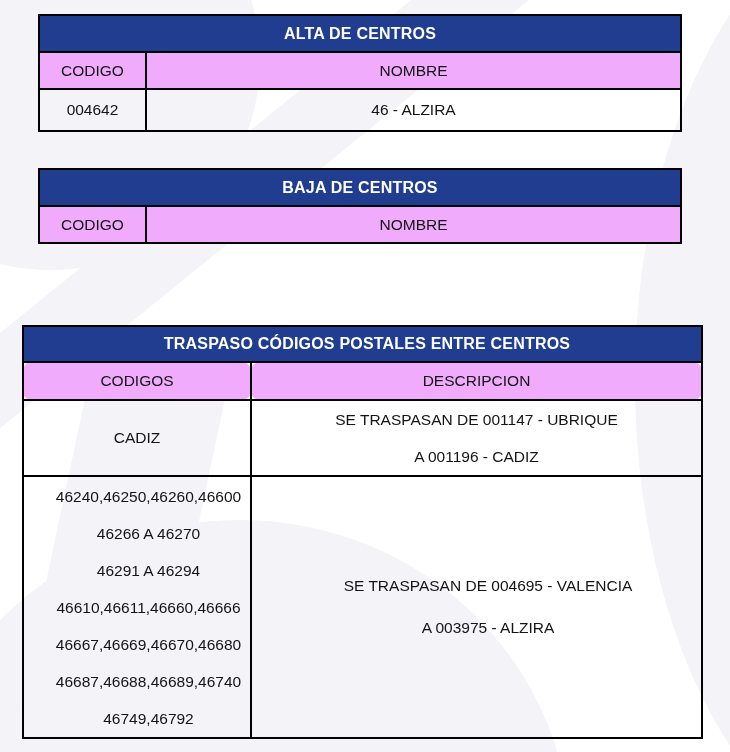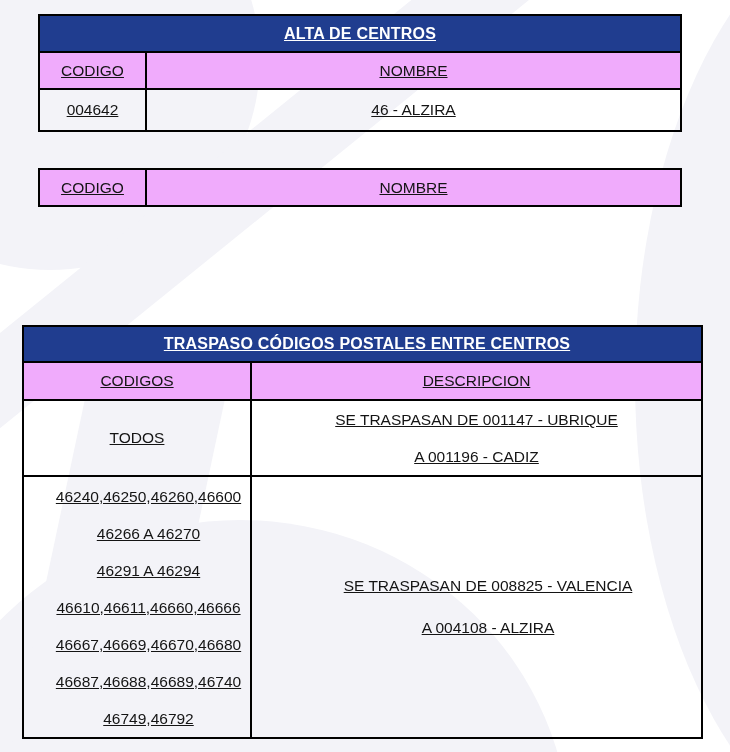--- a/index.html
+++ b/index.html
@@ -40,21 +40,20 @@
     z-index: 1;
   }
   th, td {
     border: 2px solid #000000;
     text-align: center;
     vertical-align: middle;
     padding: 0;
     font-size: 15.5px;
     font-weight: normal;
     overflow: hidden;
-    text-decoration: underline;
   }
   tr.title-row th {
     background: #203d8f;
     color: #ffffff;
     font-weight: bold;
     font-size: 16px;
     height: 35px;
     letter-spacing: 0.2px;
   }
   tr.head-row th {
@@ -63,21 +62,21 @@
   }
   .tbl-alta, .tbl-baja { left: 38px; width: 644px; }
   .tbl-alta { top: 14px; }
   .tbl-baja { top: 168px; }
   .tbl-alta col.c1, .tbl-baja col.c1 { width: 107px; }
   .tbl-alta tr.data-row td, .tbl-baja tr.data-row td { height: 40px; margin-top: 16px; }
 
   .tbl-traspaso { left: 22px; top: 325px; width: 681px; }
   .tbl-traspaso col.c1 { width: 228px; }
   .tbl-traspaso tr.title-row th { height: 34px; padding-left: 9px; }
-  .tbl-traspaso tr.head-row th { height: 36px; }
+  .tbl-traspaso tr.head-row th { height: 36px; border-radius: 9px; }
   .row-todos td { height: 72px; margin-top: 10px; }
   .row-codes td { height: 260px; padding-left: 23px; }
 
   .line   { line-height: 37px; }
   .line-w { line-height: 42px; }
 </style>
 </head>
 <body>
 
 <div class="wm round wm-topleft"></div>
@@ -105,20 +104,23 @@
   </tr>
 </tbody>
   </table>
 
 <table class="tbl-baja">
   <colgroup>
       <col class="c1">
       <col>
     </colgroup>
   <tbody>
+      <tr class="title-row">
+    <th colspan="2">BAJA DE CENTROS</th>
+  </tr>
   <tr class="head-row">
     <th>CODIGO</th>
     <th>NOMBRE</th>
   </tr>
 </tbody>
   </table>
 
 <table class="tbl-traspaso">
   <colgroup>
       <col class="c1">
@@ -126,35 +128,35 @@
     </colgroup>
   <tbody>
       <tr class="title-row">
     <th colspan="2">TRASPASO CÓDIGOS POSTALES ENTRE CENTROS</th>
   </tr>
   <tr class="head-row">
     <th>CODIGOS</th>
     <th>DESCRIPCION</th>
   </tr>
   <tr class="row-todos">
-    <td>TODOS</td>
+    <td>CADIZ</td>
     <td>
       <div class="line">SE TRASPASAN DE 001147 - UBRIQUE</div>
       <div class="line">A 001196 - CADIZ</div>
     </td>
   </tr>
   <tr class="row-codes">
     <td>
       <div class="line">46240,46250,46260,46600</div>
       <div class="line">46266 A 46270</div>
       <div class="line">46291 A 46294</div>
       <div class="line">46610,46611,46660,46666</div>
       <div class="line">46667,46669,46670,46680</div>
       <div class="line">46687,46688,46689,46740</div>
       <div class="line">46749,46792</div>
     </td>
     <td>
-      <div class="line-w">SE TRASPASAN DE 008825 - VALENCIA</div>
-      <div class="line-w">A 004108 - ALZIRA</div>
+      <div class="line-w">SE TRASPASAN DE 004695 - VALENCIA</div>
+      <div class="line-w">A 003975 - ALZIRA</div>
     </td>
   </tr>
 </tbody>
   </table>
 
 </body></html>

